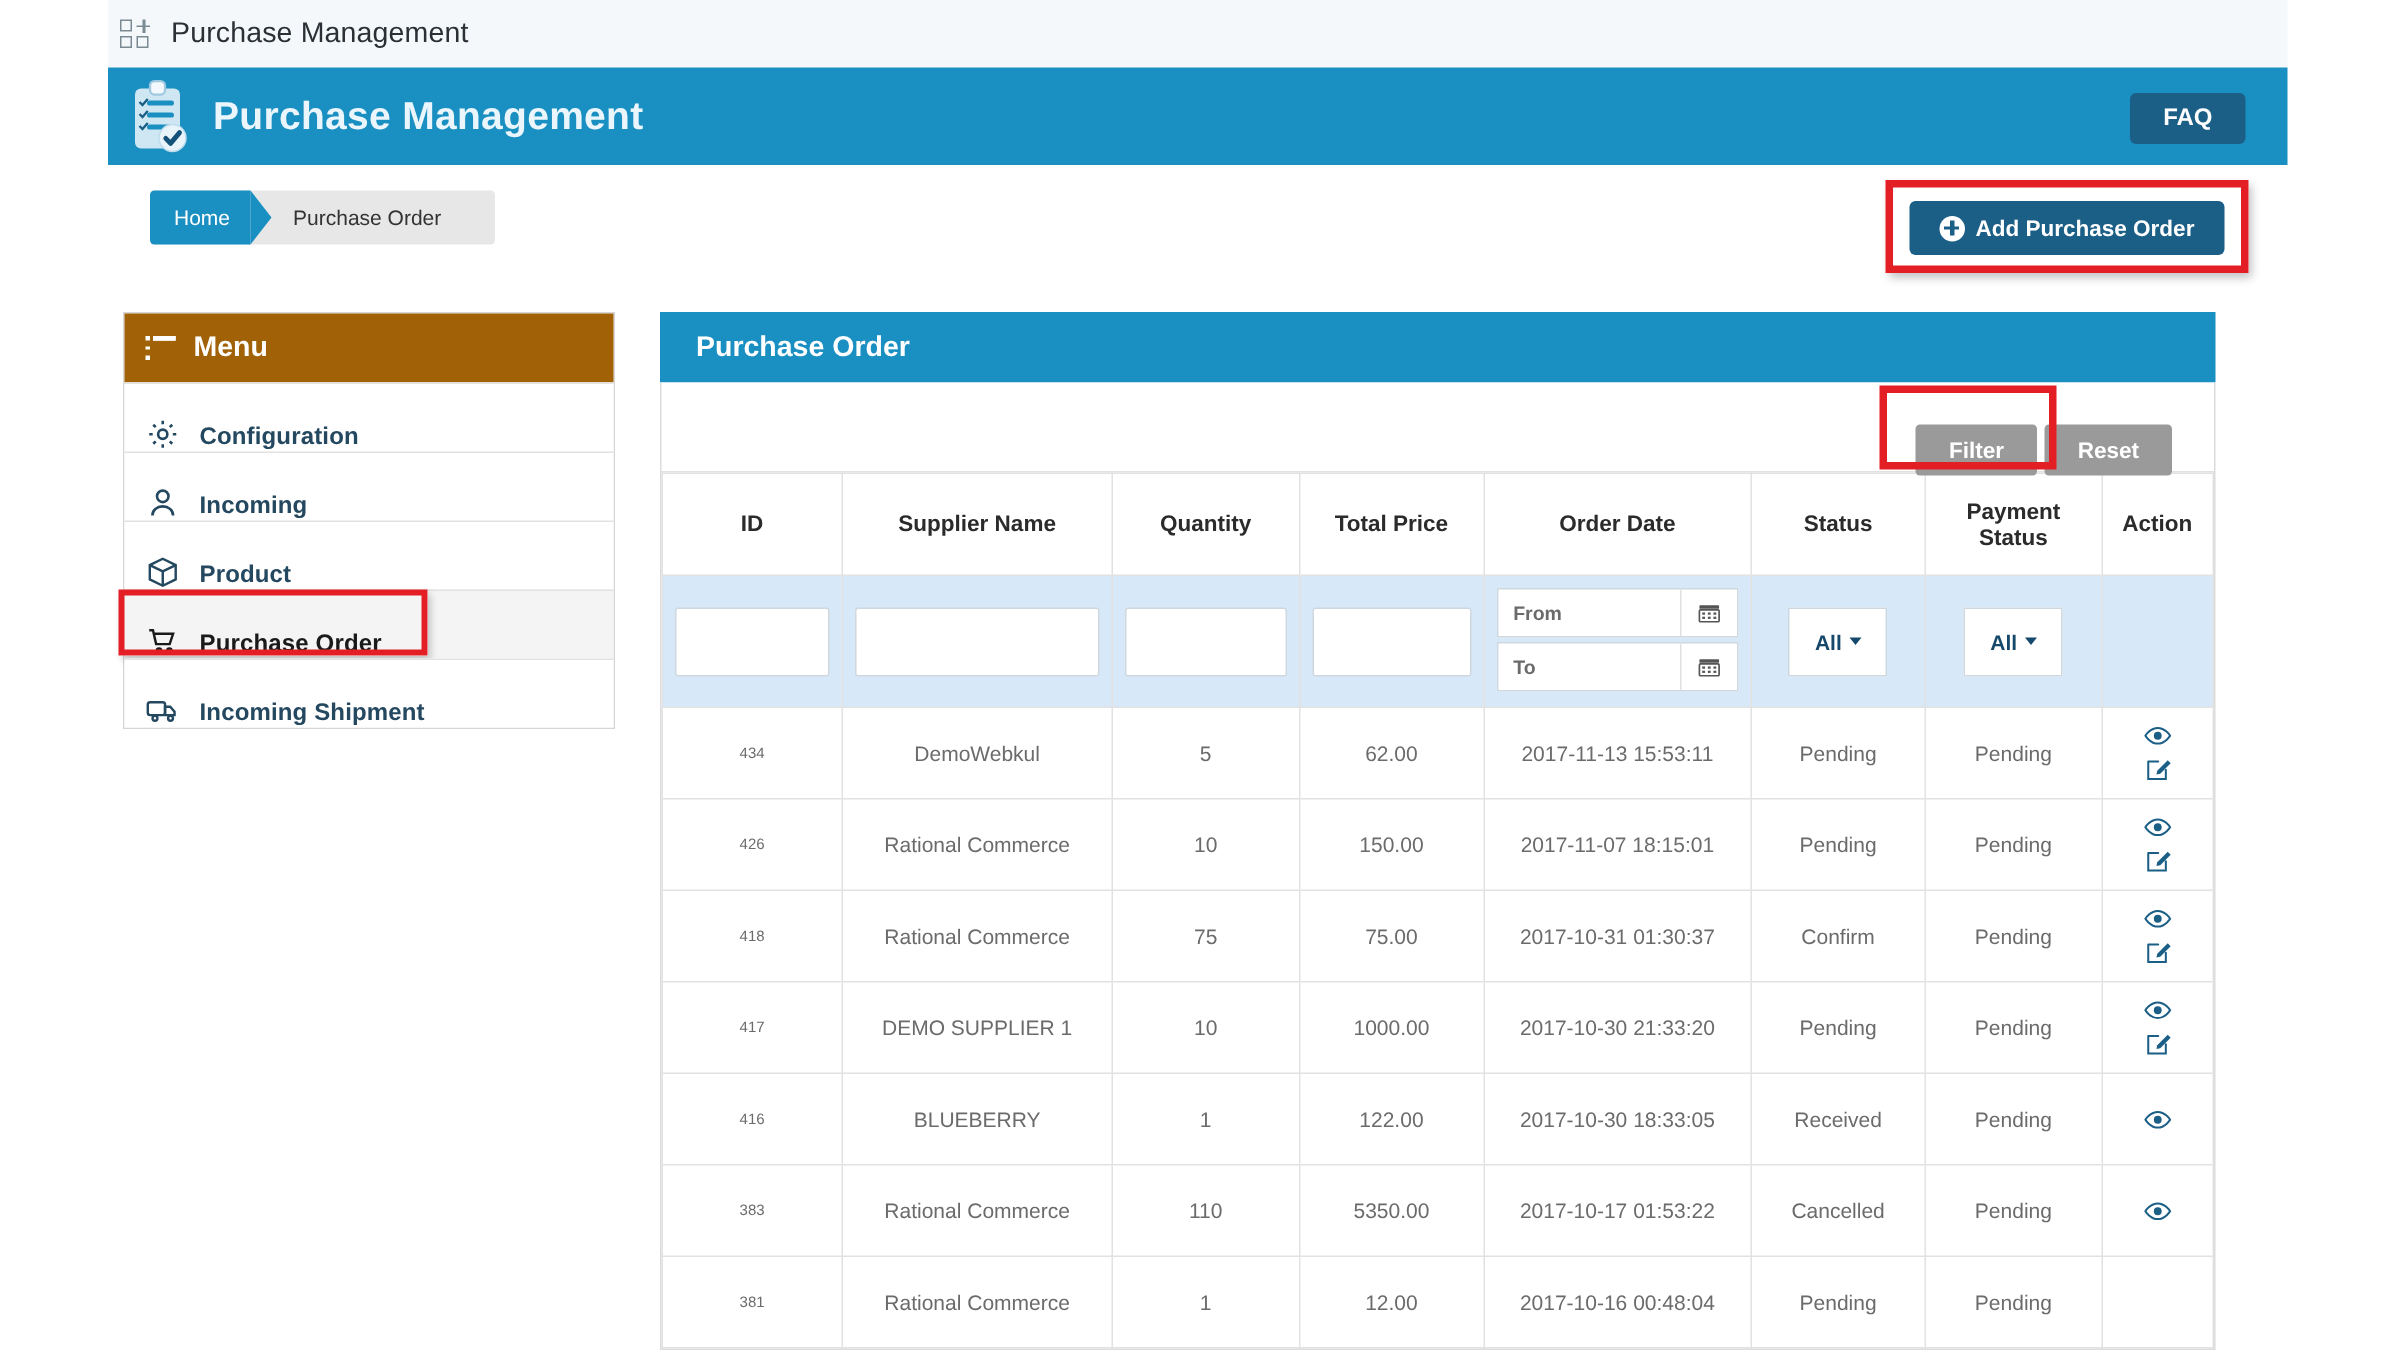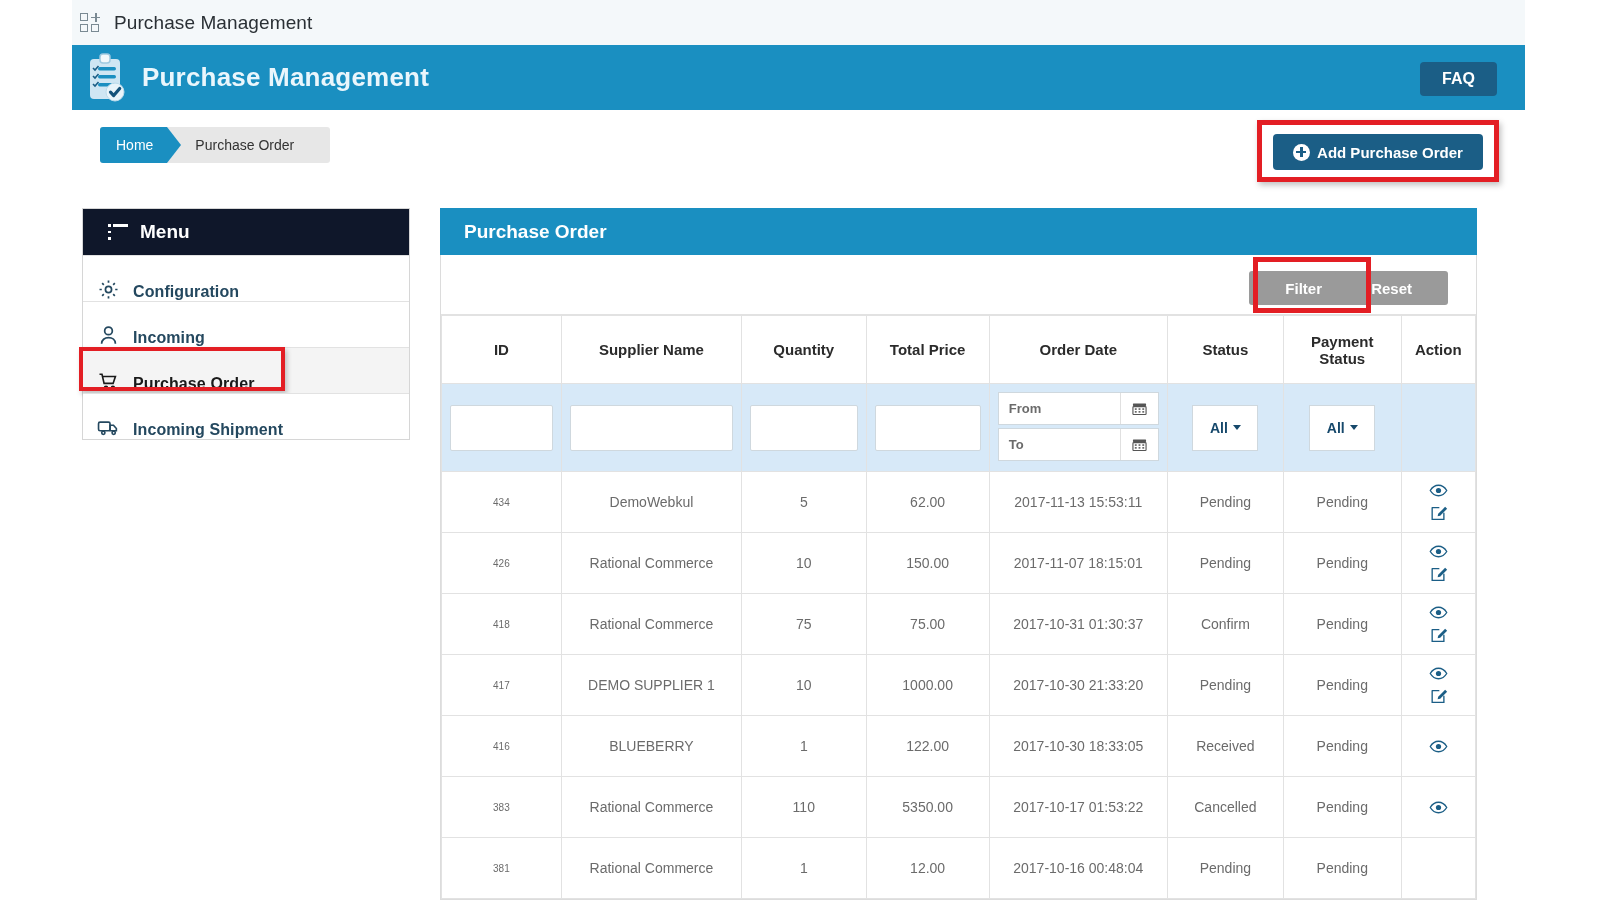--- a/index.html
+++ b/index.html
@@ -98,22 +98,22 @@
   }
   .plus-circle:before { left:7.3px; top:3.4px; width:2.4px; height:10px; }
   .plus-circle:after  { left:3.4px; top:7.3px; width:10px; height:2.4px; }
 
   
   .sidebar {
     position: absolute; left: 10px; top: 98px; width: 328px;
     border: 1px solid #d6d6d6; background:#fff;
   }
   .sb-head {
-    background:#0f172a; color:#fff; height: 46px; display:flex; align-items:center;
-    padding-left: 25px; gap: 12px;
+    background:#a16207; color:#fff; height: 46px; display:flex; align-items:center;
+    padding-left: 14px; gap: 12px;
   }
   .sb-head-title { font-size: 19px; font-weight: bold; }
   .hamburger { width:20px; height:16px; position:relative; flex:none; }
   .hamburger span { position:absolute; left:5px; right:0; height:2.6px; background:#fff; }
   .hamburger span:nth-child(1){ top:0; } .hamburger span:nth-child(2){ top:6.5px; }
   .hamburger span:nth-child(3){ top:13px; }
   .hamburger b { position:absolute; left:0; width:2.6px; height:2.6px; background:#fff; }
   .hamburger b:nth-of-type(1){ top:0; } .hamburger b:nth-of-type(2){ top:6.5px; }
   .hamburger b:nth-of-type(3){ top:13px; }
 
@@ -139,23 +139,23 @@
     padding-left: 24px; font-size: 19px; font-weight: bold;
   }
   .panel-body { border:1px solid #dcdcdc; border-top:none; background:#fff; }
 
   .filterbar { height: 60px; position: relative; border-bottom:1px solid #e2e2e2; }
   .filter-redbox {
     position: absolute; right: 105px; top: 2px; width: 118px; height: 56px;
     border: 5px solid #e31e24; pointer-events:none;
   }
   .btn-grey {
-    position:absolute; top: 16px; height: 34px; background:#999999; color:#fff;
+    position:absolute; top: 28px; height: 34px; background:#999999; color:#fff;
     border:none; border-radius:3px; font-size:15px; font-weight: bold; cursor:pointer;
-    padding: 0 36px;
+    padding: 0 22px;
   }
   .btn-filter { right: 118px; background:#9a9a9a; }
   .btn-reset  { right: 28px;  background:#9a9a9a; }
 
   
   table.grid { width: 100%; border-collapse: collapse; table-layout: fixed; }
   table.grid th, table.grid td {
     border: 1px solid #e2e2e2; text-align:center; vertical-align: middle;
   }
   table.grid th {
@@ -268,20 +268,29 @@
       <div class="sb-item">
         <span class="sb-ic">
           <svg viewBox="0 0 24 24" width="23" height="23" fill="none" stroke="#24485f" stroke-width="1.8">
             <circle cx="12" cy="7.2" r="4"></circle>
             <path d="M4.8 20.5c0-3.8 3.2-6.3 7.2-6.3s7.2 2.5 7.2 6.3"></path>
           </svg>
         </span>
         <span class="sb-label">Incoming</span>
       </div>
 
+      <div class="sb-item">
+        <span class="sb-ic">
+          <svg viewBox="0 0 24 24" width="23" height="23" fill="none" stroke="#24485f" stroke-width="1.7">
+            <path d="M12 2.6 21 7v10L12 21.4 3 17V7z"></path>
+            <path d="M3 7l9 4.4L21 7M12 11.4v10"></path>
+          </svg>
+        </span>
+        <span class="sb-label">Product</span>
+      </div>
 
       <div class="sb-item active">
         <span class="sb-ic">
           <svg viewBox="0 0 24 24" width="23" height="23" fill="none" stroke="#1a1a1a" stroke-width="1.7">
             <path d="M2.6 4.4h2.6l2.2 9.6h9.4l2.4-7.2H6.4"></path>
             <circle cx="9.4" cy="18.6" r="1.5"></circle>
               <circle cx="16.6" cy="18.6" r="1.5"></circle>
           </svg>
         </span>
         <span class="sb-label">Purchase Order</span>

